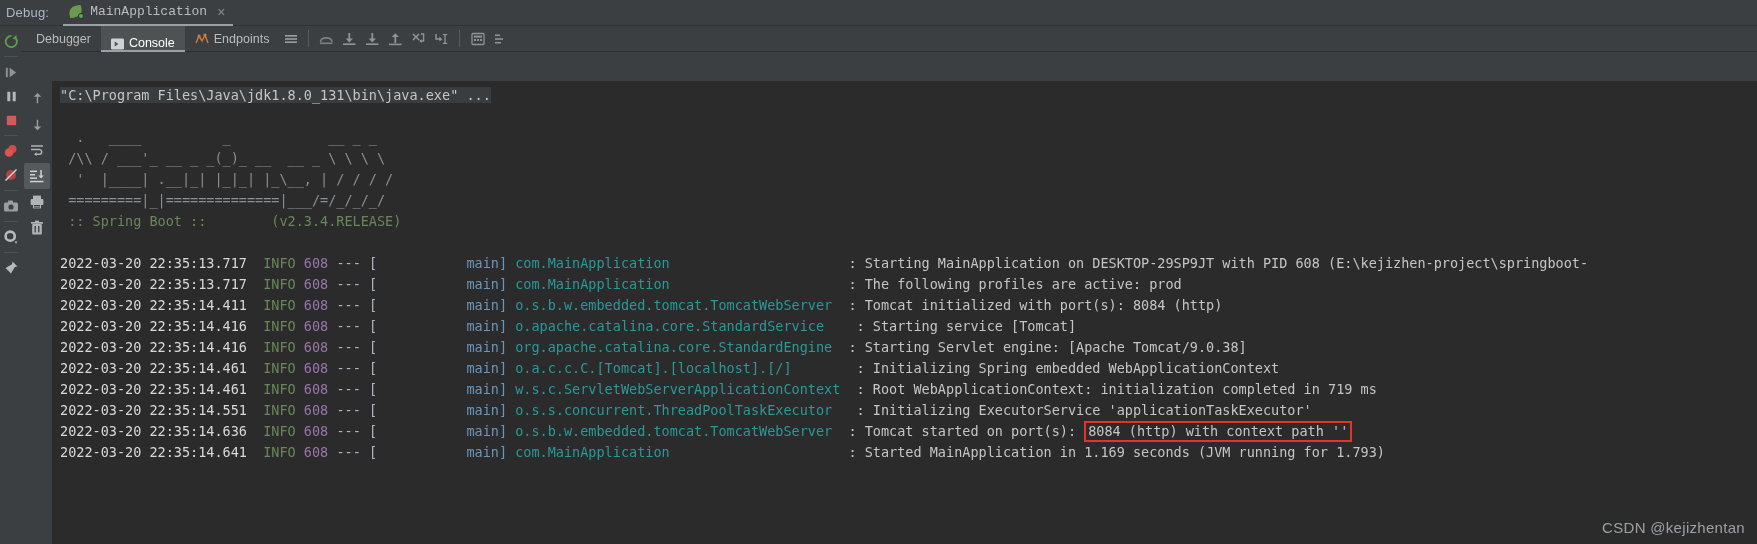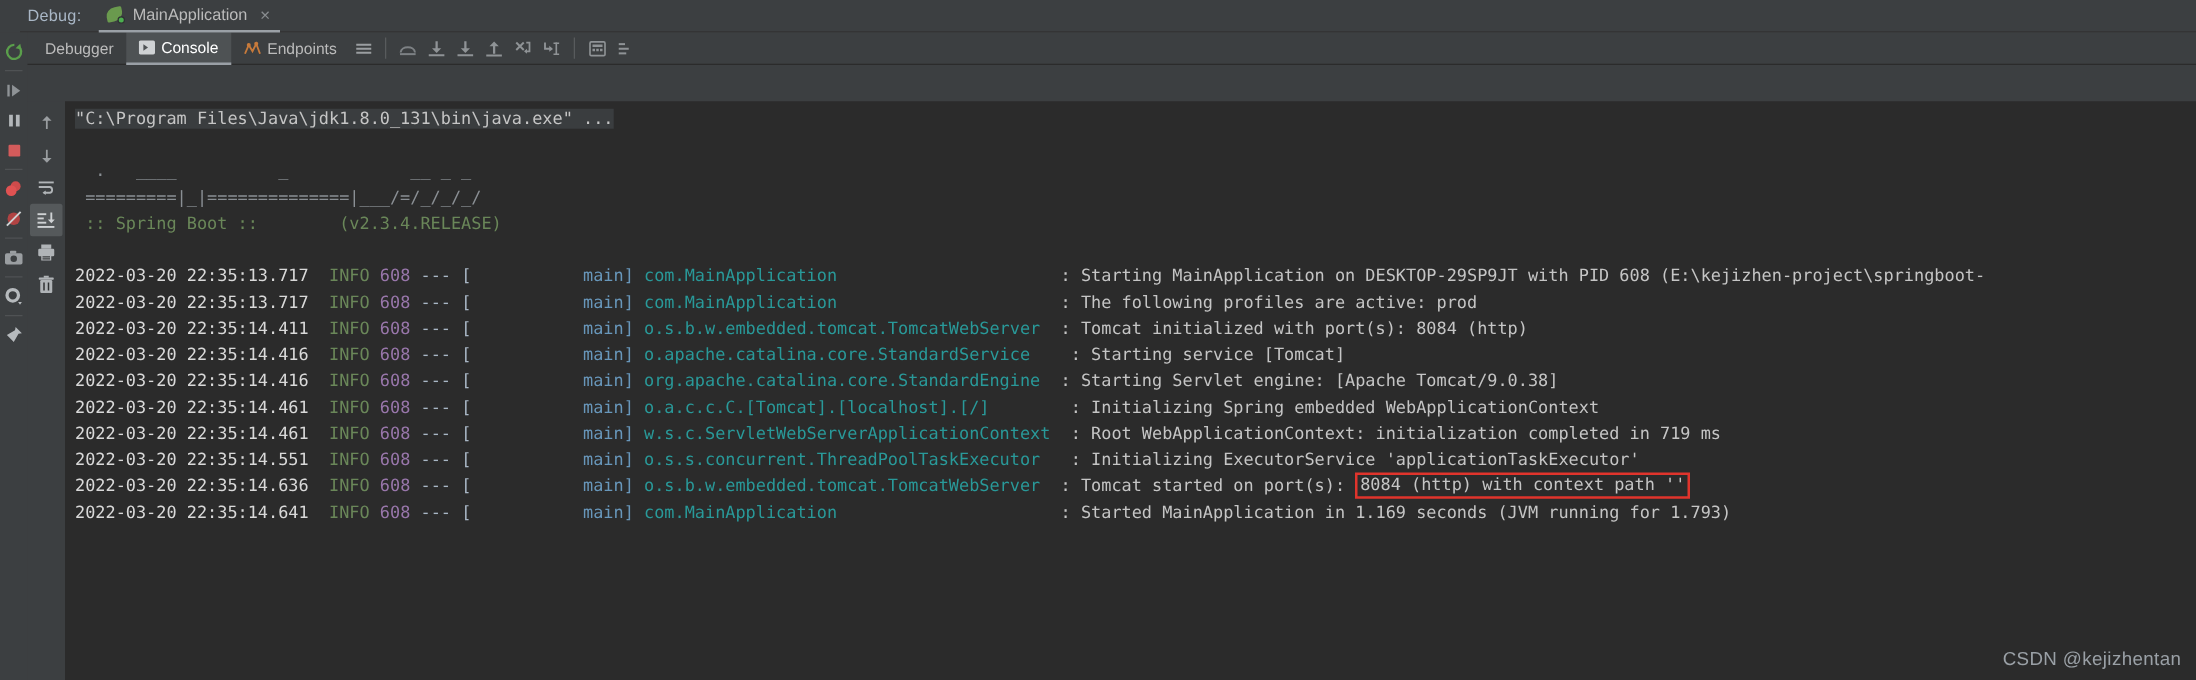--- a/index.html
+++ b/index.html
@@ -12,21 +12,20 @@
 
   
   #app { width: 1757px; height: 544px; display: flex; flex-direction: column; background: #3c3f41; }
 
   .tabbar {
     height: 14px; flex: 0 0 26px;
     display: flex; align-items: center;
     background: #3c3f41;
     padding-left: 6px;
     border-bottom: 1px solid #323232;
-    margin-left: 16px;
   }
   .tabbar-label {
     color: #a9b7c6; font-family: "Liberation Sans", sans-serif;
     font-size: 13px; margin-right: 14px; letter-spacing: .2px;
   }
   .run-tab {
     display: flex; align-items: center; gap: 6px;
     height: 26px; padding: 0 8px 0 6px;
     border-bottom: 2px solid #9aa0a6;
     position: relative;
@@ -38,21 +37,21 @@
     background: #6a9a4e;
     border-radius: 60% 10% 60% 10%;
     transform: rotate(-12deg);
   }
   .leaf-icon .dot {
     position: absolute; right: 0px; bottom: 0px;
     width: 6px; height: 6px; border-radius: 50%;
     background: #4caf50; border: 1px solid #2f3133;
   }
   .run-tab-name {
-    color: #bbbbbb; font-family: Liberation Sans, sans-serif; font-size: 13px;
+    color: #bbbbbb; font-family: Liberation Mono, monospace; font-size: 13px;
   }
   .tab-close {
     color: #888c8f; font-family: "Liberation Sans", sans-serif;
     font-size: 14px; line-height: 12px; margin-left: 4px; cursor: pointer;
   }
 
   
   .body-row { flex: 1 1 auto; display: flex; min-height: 0; }
 
   .left-rail {
@@ -74,21 +73,21 @@
     display: flex; align-items: center;
     background: #3c3f41;
     border-bottom: 1px solid #2b2b2b;
     padding-left: 4px;
   }
   .subtab {
     display: flex; align-items: center; gap: 5px;
     height: 26px; padding: 0 10px; cursor: pointer;
     color: #bbbbbb; font-family: "Liberation Sans", sans-serif; font-size: 12.5px;
   }
-  .subtab.active { background: #4e5254; border-bottom: 2px solid #9aa0a6; color: #ffffff; }
+  .subtab.active { background: #4e5254; border-bottom: 2px solid #9aa0a6; color: #ffffff; align-items: flex-end; }
   .tb-sep { width: 1px; height: 17px; background: #585b5d; margin: 0 6px; }
   .tb-btn { width: 23px; height: 23px; display: flex; align-items: center; justify-content: center; cursor: pointer; }
 
   
   .console-row { flex: 1 1 auto; display: flex; min-height: 0; }
   .console-rail {
     flex: 0 0 30px; background: #3c3f41;
     display: flex; flex-direction: column; align-items: center;
     padding-top: 4px;
   }
@@ -365,20 +364,22 @@
             </svg>
           </div>
         </div>
 
         <div class="console">
           <div class="cline"><span class="folded t-msg">"C:\Program Files\Java\jdk1.8.0_131\bin\java.exe" ...</span></div>
           <div class="cline">&nbsp;</div>
 
           <div id="banner-host">
               <div class="cline banner">  .   ____          _            __ _ _</div>
+              <div class="cline banner"> /\\ / ___'_ __ _ _(_)_ __  __ _ \ \ \ \</div>
+              <div class="cline banner">  '  |____| .__|_| |_|_| |_\__, | / / / /</div>
               <div class="cline banner"> =========|_|==============|___/=/_/_/_/</div>
               <div class="cline"><span class="banner-green"> :: Spring Boot :: </span><span class="banner-green">       (v2.3.4.RELEASE)</span></div>
             </div>
           <div class="cline">&nbsp;</div>
 
           <div id="log-host">
               <div class="cline"><span class="t-time">2022-03-20 22:35:13.717</span><span class="t-msg">  </span><span class="t-level">INFO</span><span class="t-msg"> </span><span class="t-pid">608</span><span class="t-msg"> </span><span class="t-dash">--- [</span><span class="t-thread">           main]</span><span class="t-msg"> </span><span class="t-logger">com.MainApplication</span><span class="t-msg">                      </span><span class="t-msg">: Starting MainApplication on DESKTOP-29SP9JT with PID 608 (E:\kejizhen-project\springboot-</span></div>
               <div class="cline"><span class="t-time">2022-03-20 22:35:13.717</span><span class="t-msg">  </span><span class="t-level">INFO</span><span class="t-msg"> </span><span class="t-pid">608</span><span class="t-msg"> </span><span class="t-dash">--- [</span><span class="t-thread">           main]</span><span class="t-msg"> </span><span class="t-logger">com.MainApplication</span><span class="t-msg">                      </span><span class="t-msg">: The following profiles are active: prod</span></div>
               <div class="cline"><span class="t-time">2022-03-20 22:35:14.411</span><span class="t-msg">  </span><span class="t-level">INFO</span><span class="t-msg"> </span><span class="t-pid">608</span><span class="t-msg"> </span><span class="t-dash">--- [</span><span class="t-thread">           main]</span><span class="t-msg"> </span><span class="t-logger">o.s.b.w.embedded.tomcat.TomcatWebServer</span><span class="t-msg">  </span><span class="t-msg">: Tomcat initialized with port(s): 8084 (http)</span></div>
               <div class="cline"><span class="t-time">2022-03-20 22:35:14.416</span><span class="t-msg">  </span><span class="t-level">INFO</span><span class="t-msg"> </span><span class="t-pid">608</span><span class="t-msg"> </span><span class="t-dash">--- [</span><span class="t-thread">           main]</span><span class="t-msg"> </span><span class="t-logger">o.apache.catalina.core.StandardService</span><span class="t-msg">    </span><span class="t-msg">: Starting service [Tomcat]</span></div>

